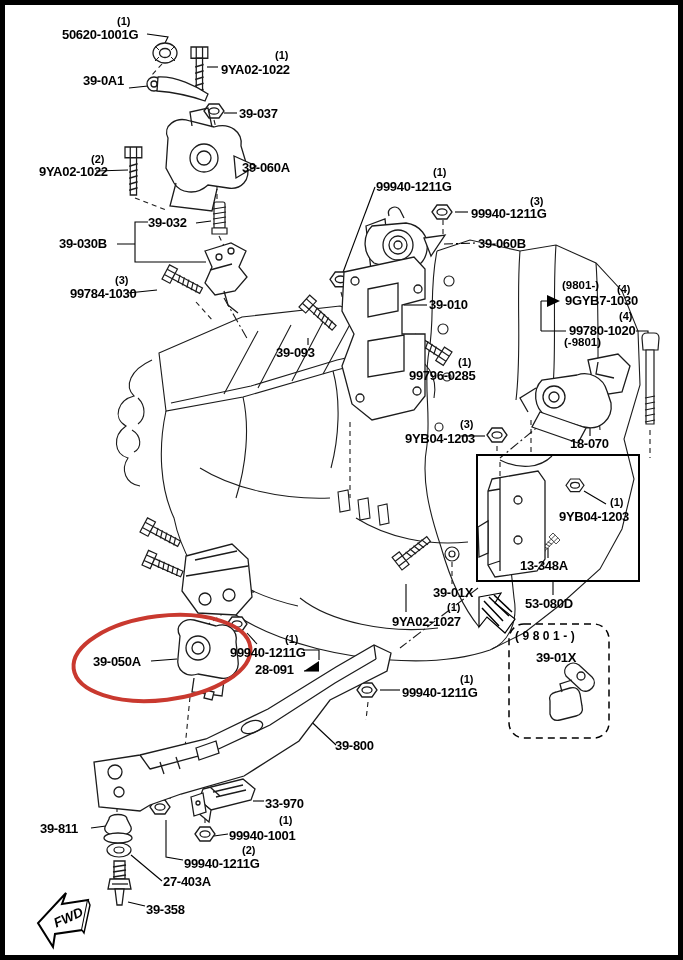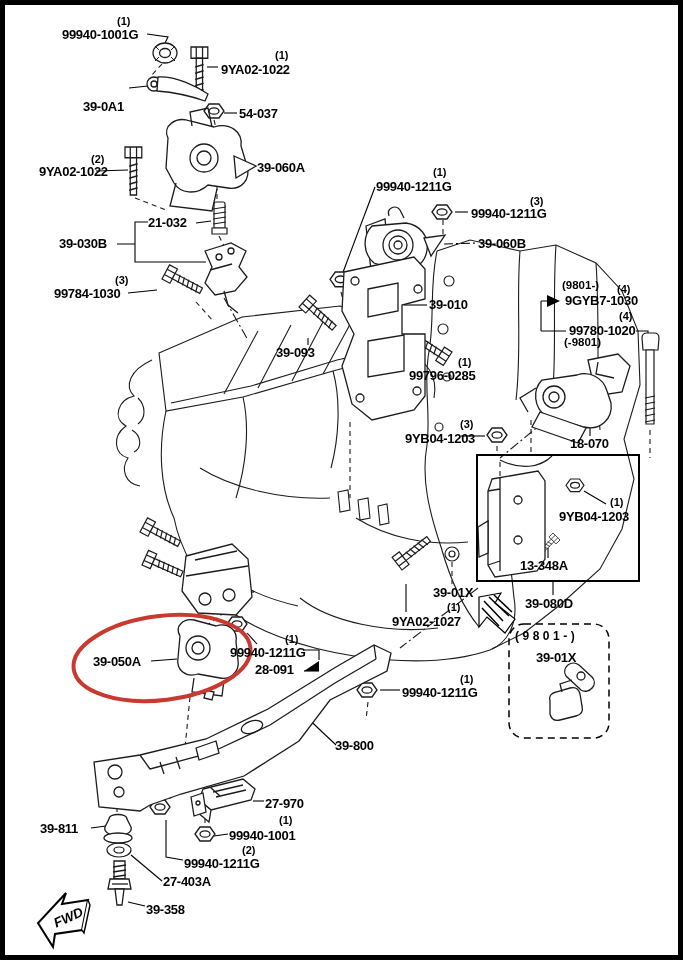--- a/index.html
+++ b/index.html
@@ -292,37 +292,37 @@
 
   <g>
     <path d="M88,900 L62,904 L66,893 L38,923 L53,947 L55,934 L82,930 Z" fill="#fff" stroke="#000" stroke-width="2"></path>
     <path d="M88,900 L90,905 L84,933 L82,930" fill="#fff" stroke="#000" stroke-width="1.4"></path>
   </g>
 
   <ellipse cx="162" cy="658" rx="89" ry="42" fill="none" stroke="#c9392f" stroke-width="4" transform="rotate(-7 162 658)"></ellipse>
 </svg>
 
 <div class="lbl qty" style="left:117px;top:16px">(1)</div>
-<div class="lbl" style="left:62px;top:28px">99940-1001G</div>
+<div class="lbl" style="left:62px;top:28px">50620-1001G</div>
 
 <div class="lbl qty" style="left:275px;top:50px">(1)</div>
 <div class="lbl" style="left:221px;top:63px">9YA02-1022</div>
 
-<div class="lbl" style="left:83px;top:100px">39-0A1</div>
-<div class="lbl" style="left:239px;top:107px">54-037</div>
-<div class="lbl" style="left:257px;top:161px">39-060A</div>
+<div class="lbl" style="left:83px;top:74px">39-0A1</div>
+<div class="lbl" style="left:239px;top:107px">39-037</div>
+<div class="lbl" style="left:242px;top:161px">39-060A</div>
 
 <div class="lbl qty" style="left:91px;top:154px">(2)</div>
 <div class="lbl" style="left:39px;top:165px">9YA02-1022</div>
 
-<div class="lbl" style="left:148px;top:216px">21-032</div>
+<div class="lbl" style="left:148px;top:216px">39-032</div>
 <div class="lbl" style="left:59px;top:237px">39-030B</div>
 
 <div class="lbl qty" style="left:115px;top:275px">(3)</div>
-<div class="lbl" style="left:54px;top:287px">99784-1030</div>
+<div class="lbl" style="left:70px;top:287px">99784-1030</div>
 
 <div class="lbl qty" style="left:433px;top:167px">(1)</div>
 <div class="lbl" style="left:376px;top:180px">99940-1211G</div>
 
 <div class="lbl qty" style="left:530px;top:196px">(3)</div>
 <div class="lbl" style="left:471px;top:207px">99940-1211G</div>
 
 <div class="lbl" style="left:478px;top:237px">39-060B</div>
 <div class="lbl" style="left:429px;top:298px">39-010</div>
 <div class="lbl" style="left:276px;top:346px">39-093</div>
@@ -340,40 +340,40 @@
 
 <div class="lbl" style="left:570px;top:437px">18-070</div>
 
 <div class="lbl qty" style="left:460px;top:419px">(3)</div>
 <div class="lbl" style="left:405px;top:432px">9YB04-1203</div>
 
 <div class="lbl qty" style="left:610px;top:497px">(1)</div>
 <div class="lbl" style="left:559px;top:510px">9YB04-1203</div>
 
 <div class="lbl" style="left:520px;top:559px">13-348A</div>
-<div class="lbl" style="left:525px;top:597px">39-080D</div>
+<div class="lbl" style="left:525px;top:597px">53-080D</div>
 
 <div class="lbl" style="left:433px;top:586px">39-01X</div>
 <div class="lbl qty" style="left:447px;top:602px">(1)</div>
 <div class="lbl" style="left:392px;top:615px">9YA02-1027</div>
 
 <div class="lbl wide" style="left:515px;top:630px">(9801-)</div>
 <div class="lbl" style="left:536px;top:651px">39-01X</div>
 
 <div class="lbl qty" style="left:285px;top:634px">(1)</div>
 <div class="lbl" style="left:230px;top:646px">99940-1211G</div>
 <div class="lbl" style="left:255px;top:663px">28-091</div>
 
 <div class="lbl" style="left:93px;top:655px">39-050A</div>
 
 <div class="lbl qty" style="left:460px;top:674px">(1)</div>
 <div class="lbl" style="left:402px;top:686px">99940-1211G</div>
 
 <div class="lbl" style="left:335px;top:739px">39-800</div>
-<div class="lbl" style="left:265px;top:797px">27-970</div>
+<div class="lbl" style="left:265px;top:797px">33-970</div>
 <div class="lbl" style="left:40px;top:822px">39-811</div>
 
 <div class="lbl qty" style="left:279px;top:815px">(1)</div>
 <div class="lbl" style="left:229px;top:829px">99940-1001</div>
 
 <div class="lbl qty" style="left:242px;top:845px">(2)</div>
 <div class="lbl" style="left:184px;top:857px">99940-1211G</div>
 
 <div class="lbl" style="left:163px;top:875px">27-403A</div>
 <div class="lbl" style="left:146px;top:903px">39-358</div>

